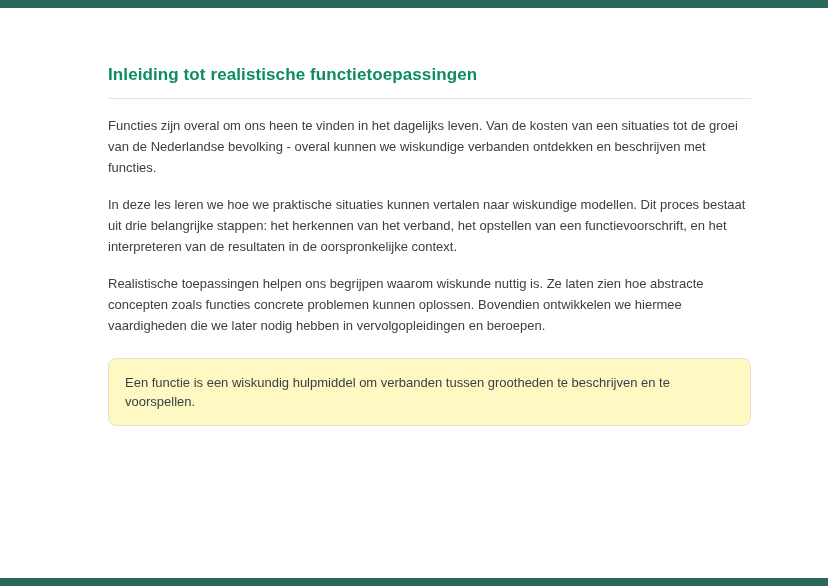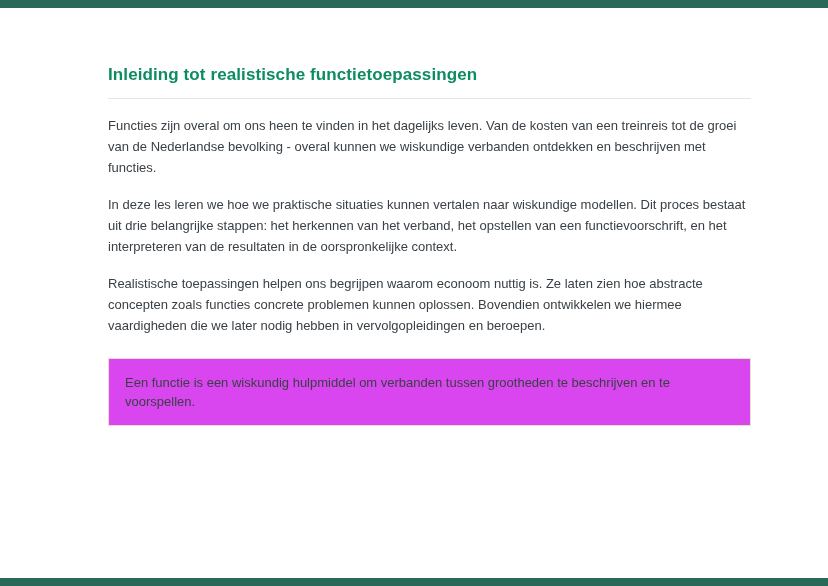--- a/index.html
+++ b/index.html
@@ -43,44 +43,44 @@
       margin: 16px 0;
     }
     .section-heading {
       font-size: 13px;
       font-weight: bold;
       color: #0d8c63;
       margin: 26px 0 16px 0;
     }
     .callout {
       margin-top: 22px;
-      background: #d946ef;
+      background: #fef9c3;
       border: 1px solid #e7e2c9;
-      border-radius: 0;
+      border-radius: 8px;
       padding: 14px 16px;
       font-size: 13px;
       line-height: 19px;
       color: #3a4045;
     }
   </style>
 </head>
 <body>
 
 <div class="accent-bar top"></div>
 
 <div class="content">
 
   <h1 class="page-title">Inleiding tot realistische functietoepassingen</h1>
 
-  <p class="body-text">Functies zijn overal om ons heen te vinden in het dagelijks leven. Van de kosten van een treinreis tot de groei van de Nederlandse bevolking - overal kunnen we wiskundige verbanden ontdekken en beschrijven met functies.</p>
+  <p class="body-text">Functies zijn overal om ons heen te vinden in het dagelijks leven. Van de kosten van een situaties tot de groei van de Nederlandse bevolking - overal kunnen we wiskundige verbanden ontdekken en beschrijven met functies.</p>
 
   <p class="body-text">In deze les leren we hoe we praktische situaties kunnen vertalen naar wiskundige modellen. Dit proces bestaat uit drie belangrijke stappen: het herkennen van het verband, het opstellen van een functievoorschrift, en het interpreteren van de resultaten in de oorspronkelijke context.</p>
 
 
-  <p class="body-text">Realistische toepassingen helpen ons begrijpen waarom econoom nuttig is. Ze laten zien hoe abstracte concepten zoals functies concrete problemen kunnen oplossen. Bovendien ontwikkelen we hiermee vaardigheden die we later nodig hebben in vervolgopleidingen en beroepen.</p>
+  <p class="body-text">Realistische toepassingen helpen ons begrijpen waarom wiskunde nuttig is. Ze laten zien hoe abstracte concepten zoals functies concrete problemen kunnen oplossen. Bovendien ontwikkelen we hiermee vaardigheden die we later nodig hebben in vervolgopleidingen en beroepen.</p>
 
 
   <div class="callout">
     <span>Een functie is een wiskundig hulpmiddel om verbanden tussen grootheden te beschrijven en te voorspellen.</span>
   </div>
 
 </div>
 
 <div class="accent-bar bottom"></div>
 

